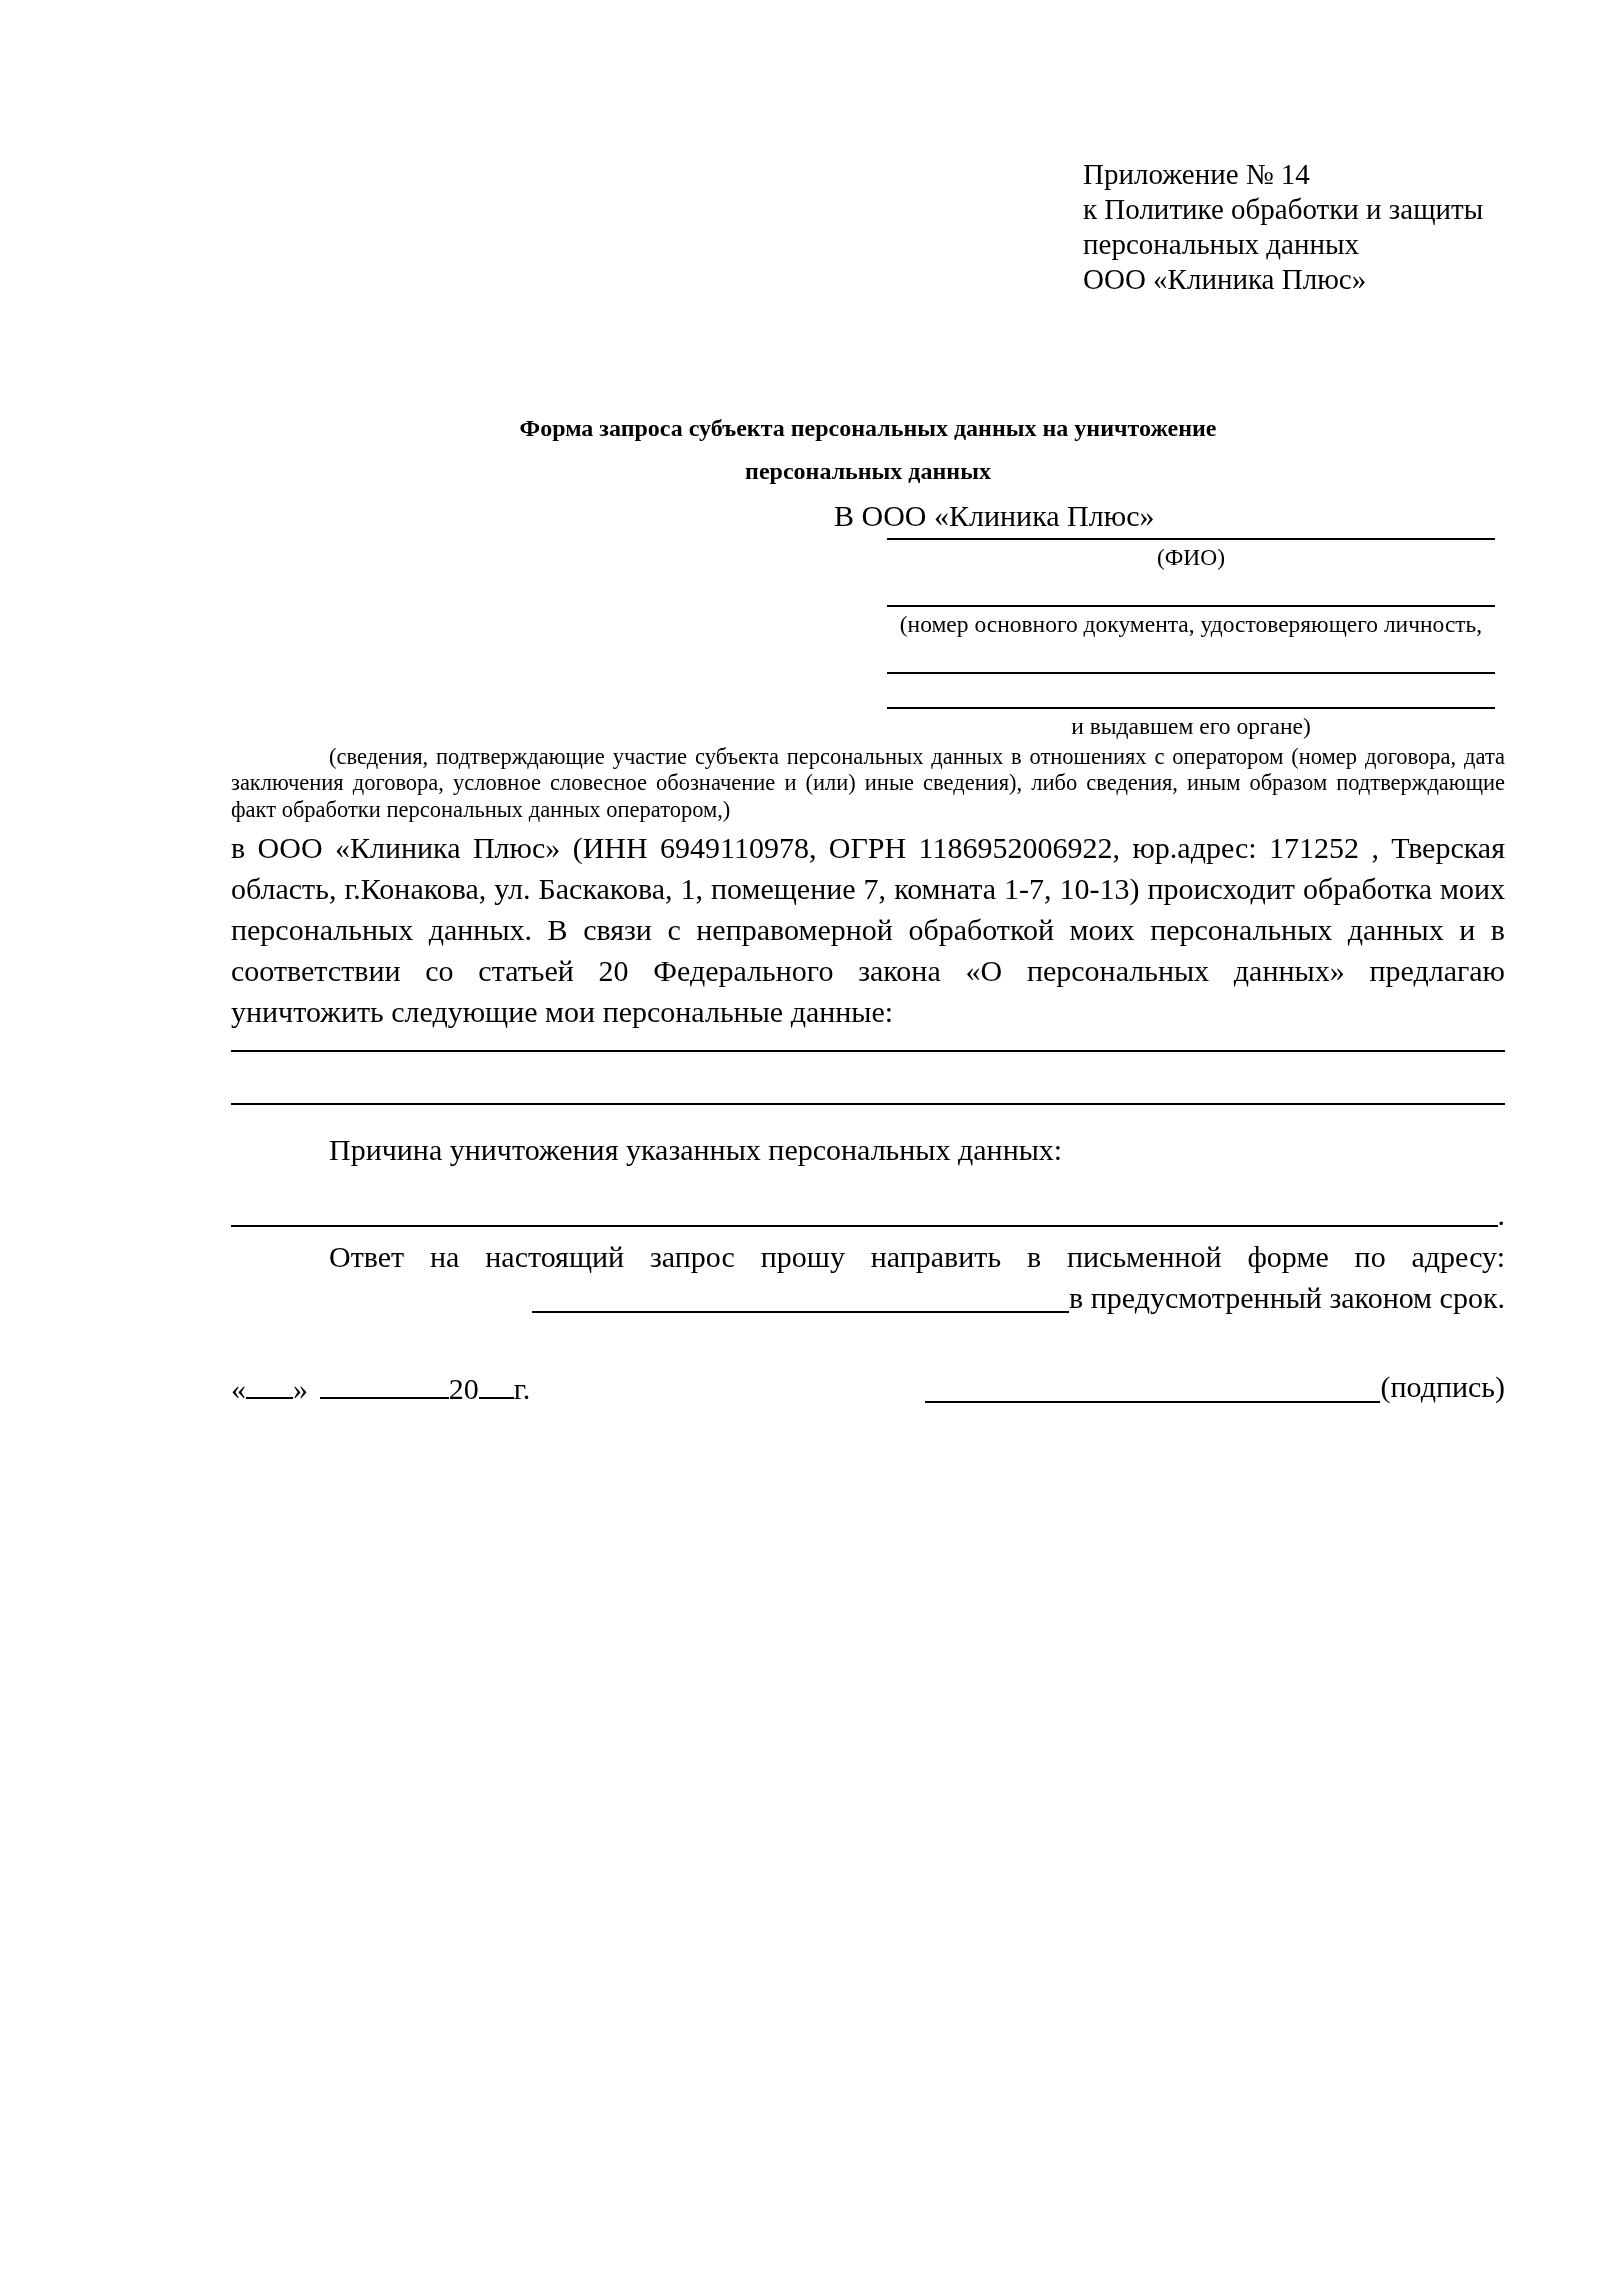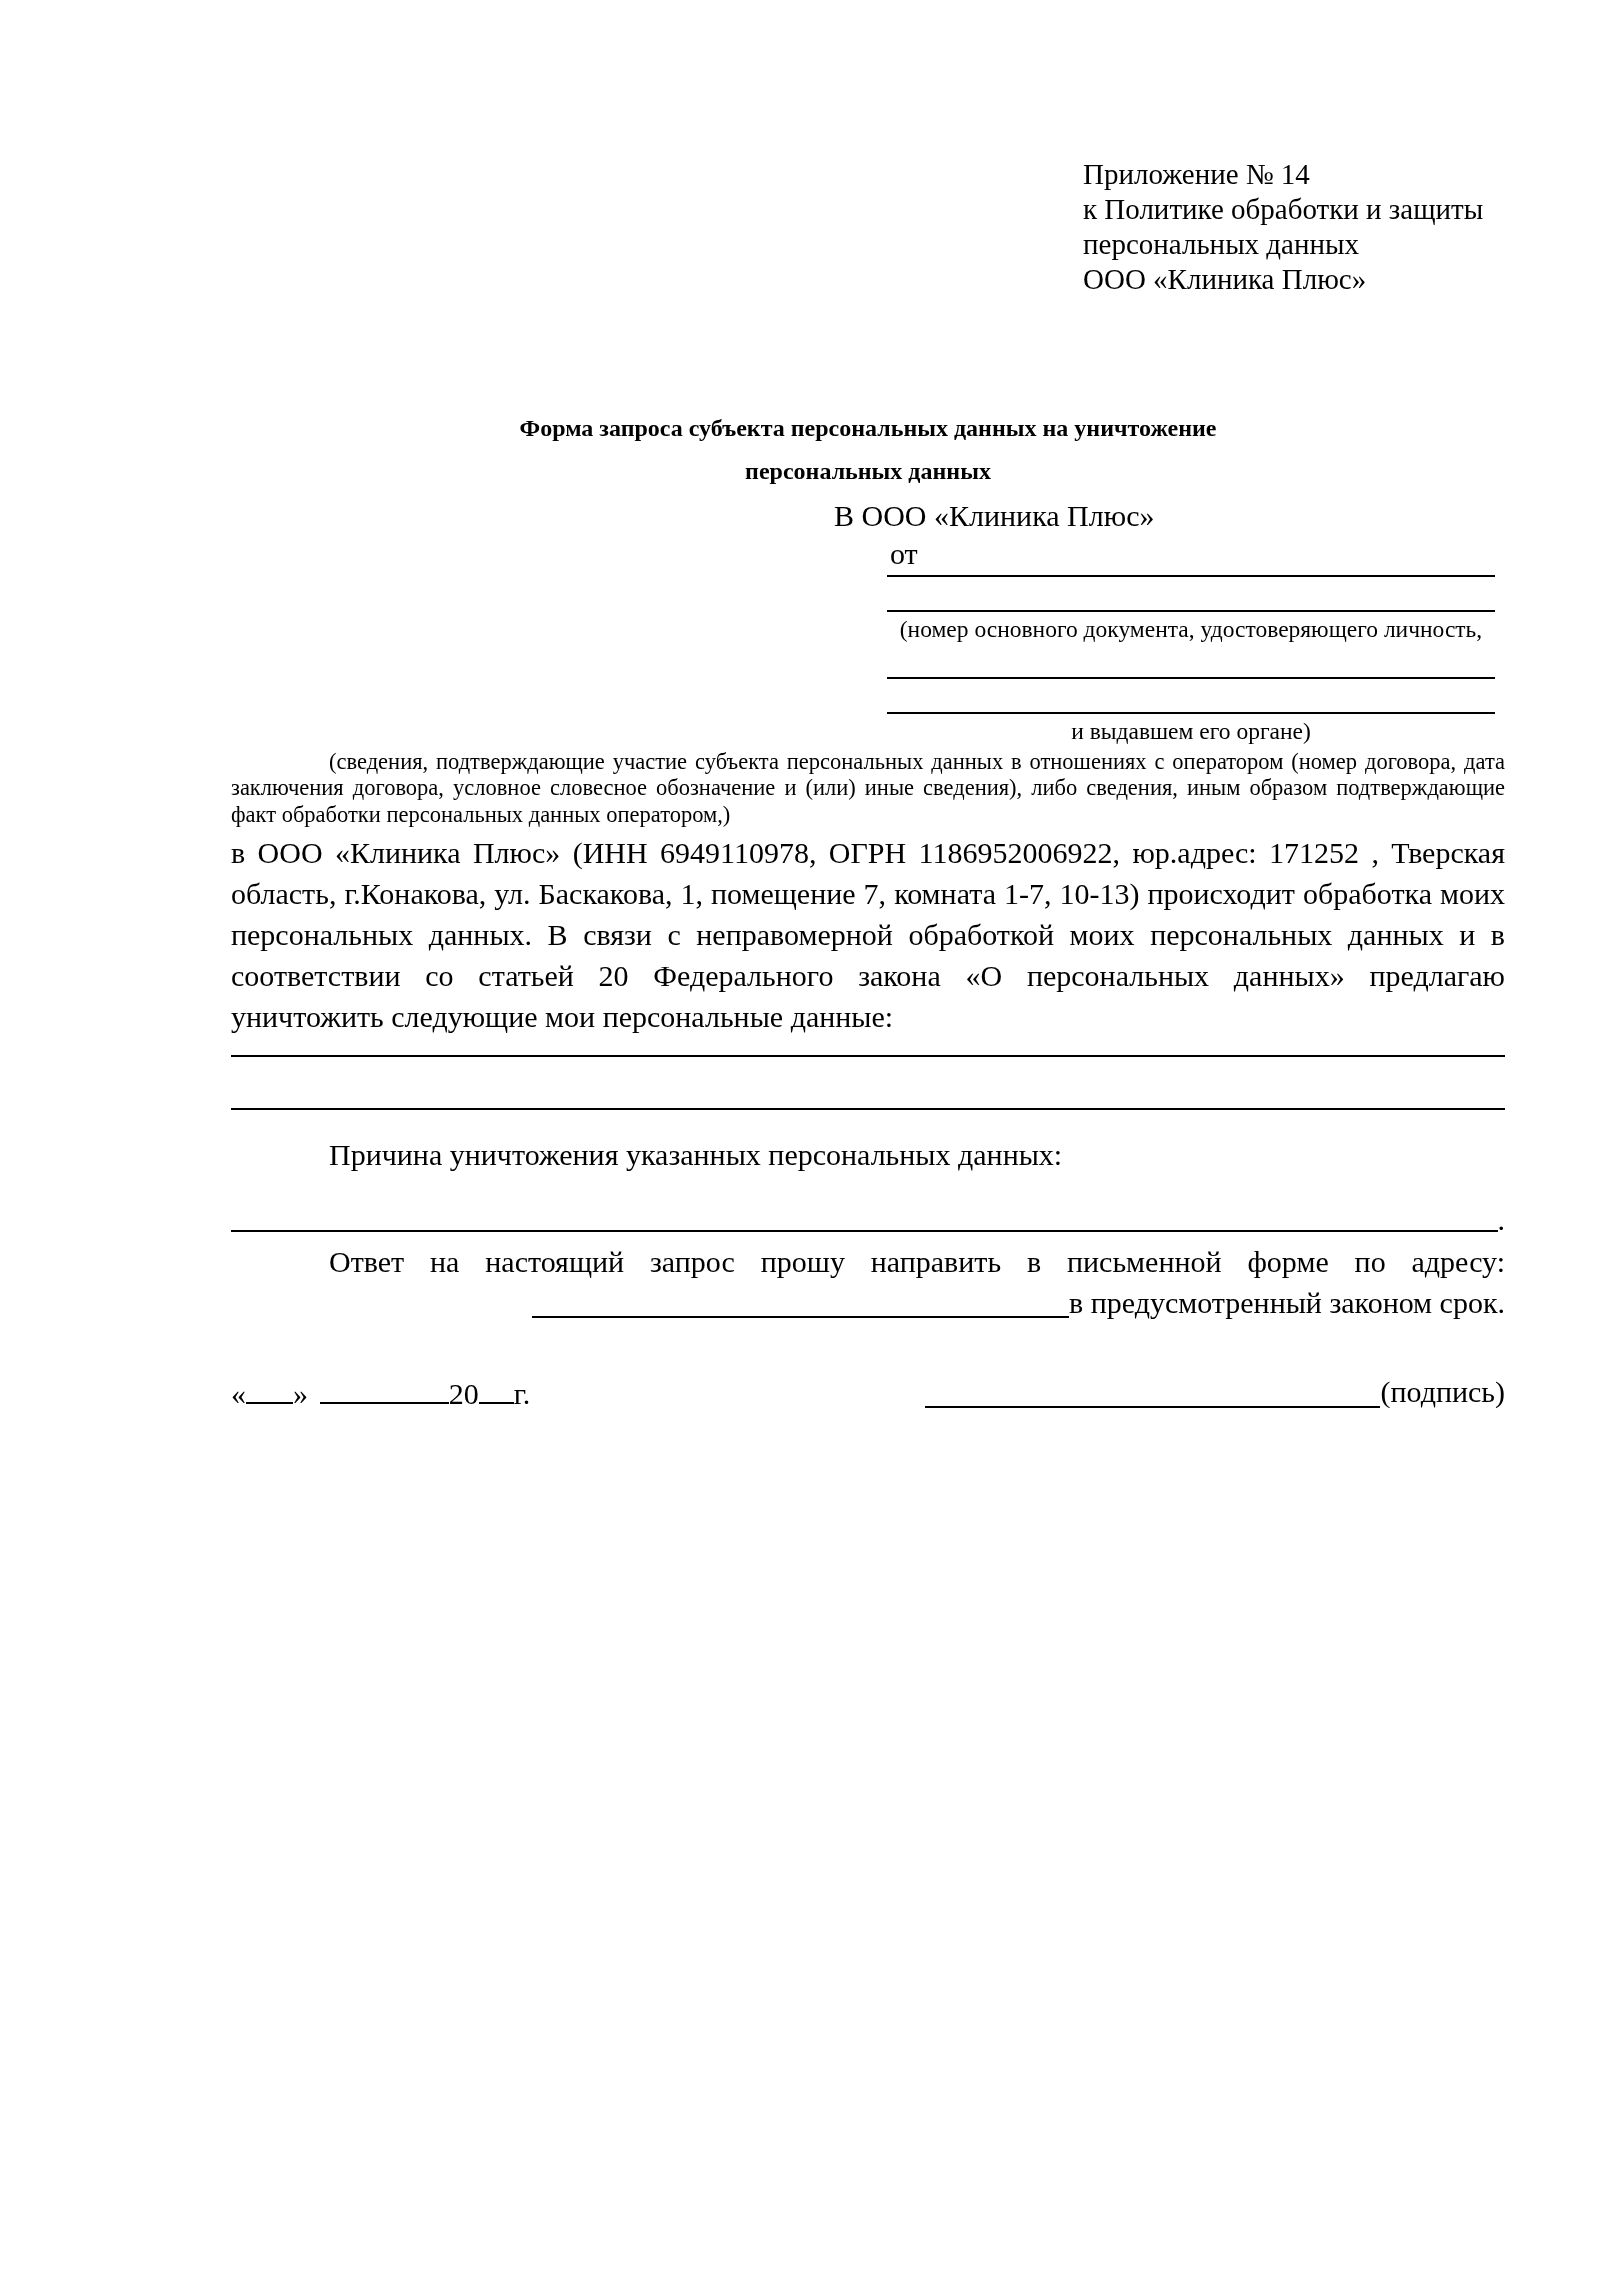--- a/index.html
+++ b/index.html
@@ -77,24 +77,24 @@
     <div>персональных данных</div>
     <div>ООО «Клиника Плюс»</div>
   </div>
 
   <div class="title-block">
     <div>Форма запроса субъекта персональных данных на уничтожение</div>
     <div>персональных данных</div>
   </div>
 
   <div class="to-org">В ООО «Клиника Плюс»</div>
-  <div class="from-lbl">от</div>
 
   <div class="fields">
     <div class="rule f-rule1"></div>
+    <div class="caption">(ФИО)</div>
 
     <div class="rule f-rule"></div>
     <div class="caption">(номер основного документа, удостоверяющего личность,</div>
 
     <div class="rule f-rule"></div>
 
     <div class="rule f-rule"></div>
     <div class="caption">и выдавшем его органе)</div>
   </div>
 

